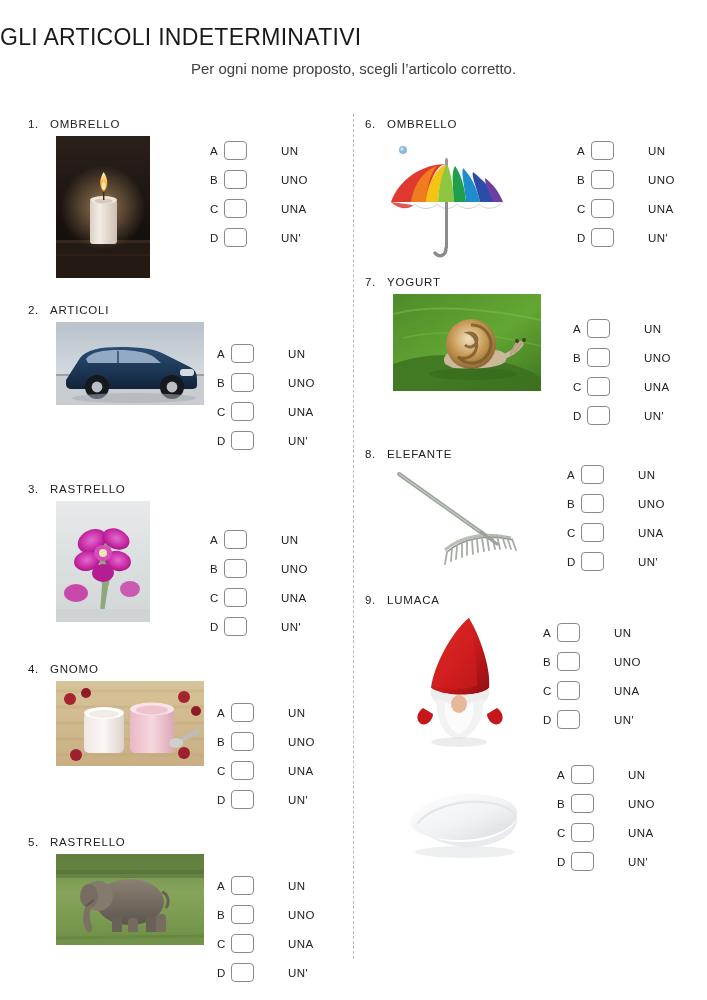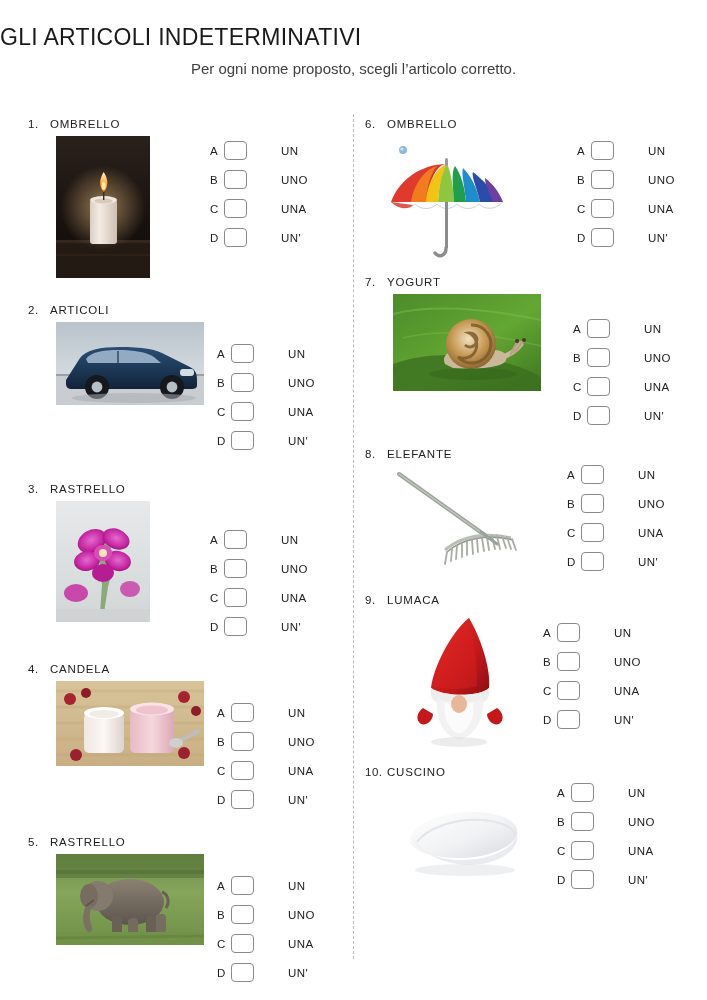--- a/index.html
+++ b/index.html
@@ -315,21 +315,21 @@
               <span class="ans-box"></span>
               <span class="ans-label">UN'</span>
             </div>
           </div>
         </div>
       </div>
 
       <div class="item" style="margin-top:22px;">
         <div class="item-head">
           <span class="item-num">4.</span>
-          <span class="item-word">CANDELA</span>
+          <span class="item-word">GNOMO</span>
         </div>
         <div class="item-body">
           <div class="pic" style="margin-left:28px;width:148px;height:85px;">
             <svg width="148" height="85" viewBox="0 0 148 85">
               <defs>
                 <linearGradient id="yogBg" x1="0" y1="0" x2="0" y2="1">
                   <stop offset="0%" stop-color="#d8c49a"></stop>
                   <stop offset="100%" stop-color="#c9ae83"></stop>
                 </linearGradient>
                 <linearGradient id="jar1" x1="0" y1="0" x2="1" y2="0">
@@ -674,24 +674,20 @@
             <div class="answer-row">
               <span class="ans-letter">D</span>
               <span class="ans-box"></span>
               <span class="ans-label">UN'</span>
             </div>
           </div>
         </div>
       </div>
 
       <div class="item" style="margin-top:16px;">
-        <div class="item-head">
-          <span class="item-num">10.</span>
-          <span class="item-word">CUSCINO</span>
-        </div>
         <div class="item-body">
           <div class="pic" style="margin-left:28px;width:140px;height:100px;">
             <svg width="140" height="100" viewBox="0 0 140 100">
               <defs>
                 <linearGradient id="pil" x1="0" y1="0" x2="1" y2="1">
                   <stop offset="0%" stop-color="#ffffff"></stop>
                   <stop offset="55%" stop-color="#f1f2f4"></stop>
                   <stop offset="100%" stop-color="#d8dade"></stop>
                 </linearGradient>
               </defs>

